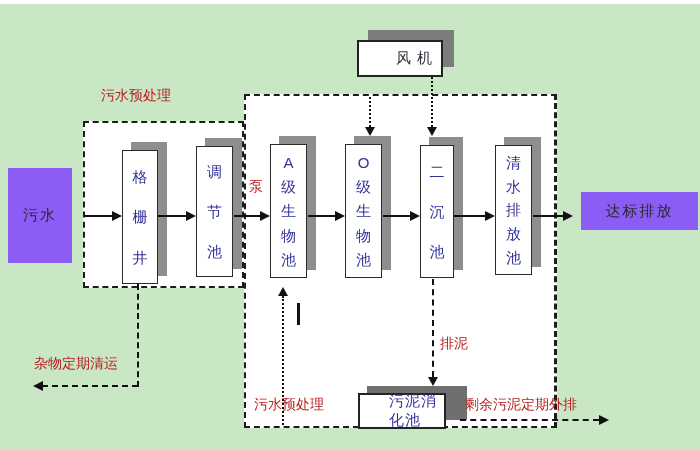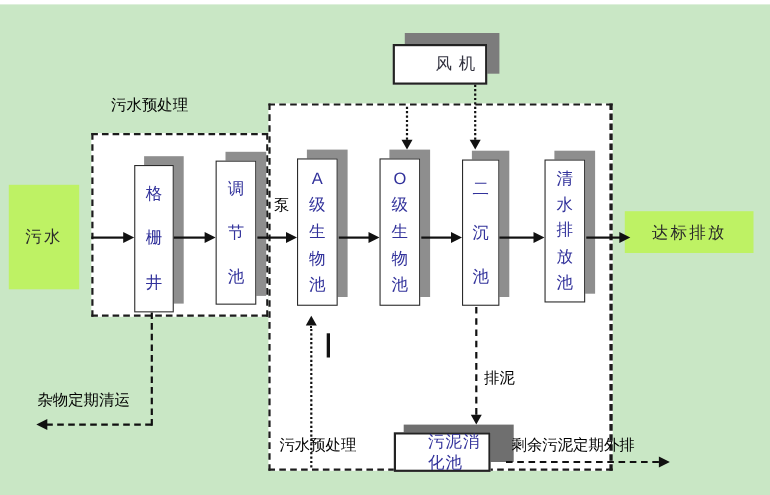--- a/index.html
+++ b/index.html
@@ -9,40 +9,40 @@
     font-family:"Liberation Sans","DejaVu Sans",sans-serif;
     color:#222;
   }
   .abs{position:absolute;}
   .top-strip{left:0;top:0;width:700px;height:4px;background:#ffffff;}
   
   .zone{background:#ffffff;border:2px dashed #1c1c1c;box-sizing:border-box;}
   .zone-pre{left:83px;top:121px;width:161px;height:167px;}
   .zone-main{left:244px;top:94px;width:313px;height:334px;border-right-width:3px;}
   
-  .wrect{background:#bef264;display:flex;align-items:center;justify-content:center;}
+  .wrect{background:#8b5cf6;display:flex;align-items:center;justify-content:center;}
   .rect-influent{left:8px;top:168px;width:64px;height:95px;font-size:15px;letter-spacing:2px;color:#2a2a2a;}
-  .rect-effluent{left:568px;top:192px;width:117px;height:38px;font-size:15px;letter-spacing:2px;color:#2a2a2a;}
+  .rect-effluent{left:581px;top:192px;width:117px;height:38px;font-size:15px;letter-spacing:2px;color:#2a2a2a;}
   
   .shadow{background:#8e8e8e;}
   .shadow-dark{background:#6f6f6f;}
   .tank{
     background:#ffffff;border:1px solid #2b2b2b;box-sizing:border-box;
     display:flex;flex-direction:column;justify-content:space-around;align-items:center;
     color:#32329b;font-size:15px;line-height:1;padding:5px 0;
   }
   .hbox{
     background:#ffffff;border:2px solid #232323;box-sizing:border-box;
     display:flex;align-items:center;justify-content:center;
     font-size:15px;letter-spacing:1px;padding-left:29px;
   }
   .hbox-fan{left:357px;top:40px;width:86px;height:37px;color:#333340;}
   .hbox-digester{left:358px;top:393px;width:88px;height:36px;color:#32329b;}
   
-  .lbl{white-space:nowrap;color:#000000;font-size:14px;line-height:1.1;}
+  .lbl{white-space:nowrap;color:#b91c1c;font-size:14px;line-height:1.1;}
   
   .hline{height:2px;background:#111;}
   .vdot{width:0;border-left:2px dotted #111;}
   .vdash{width:0;border-left:2px dashed #111;}
   .hdash{height:0;border-top:2px dashed #111;}
   
   .ah-r{width:0;height:0;border-top:5px solid transparent;border-bottom:5px solid transparent;border-left:10px solid #111;}
   .ah-l{width:0;height:0;border-top:5px solid transparent;border-bottom:5px solid transparent;border-right:10px solid #111;}
   .ah-d{width:0;height:0;border-left:5px solid transparent;border-right:5px solid transparent;border-top:9px solid #111;}
   .ah-u{width:0;height:0;border-left:5px solid transparent;border-right:5px solid transparent;border-bottom:9px solid #111;}

